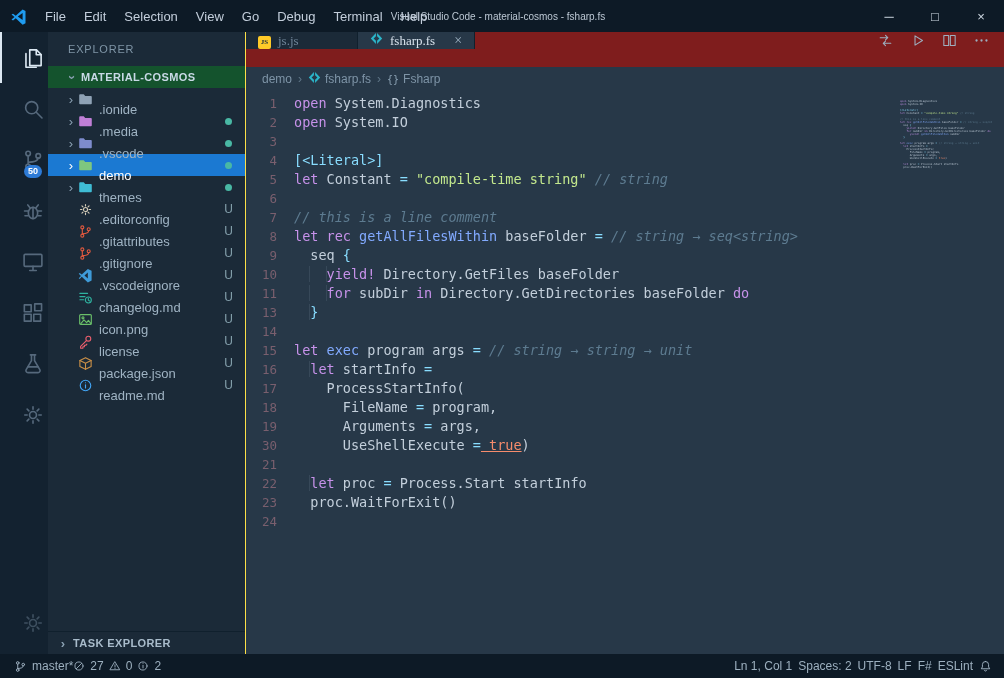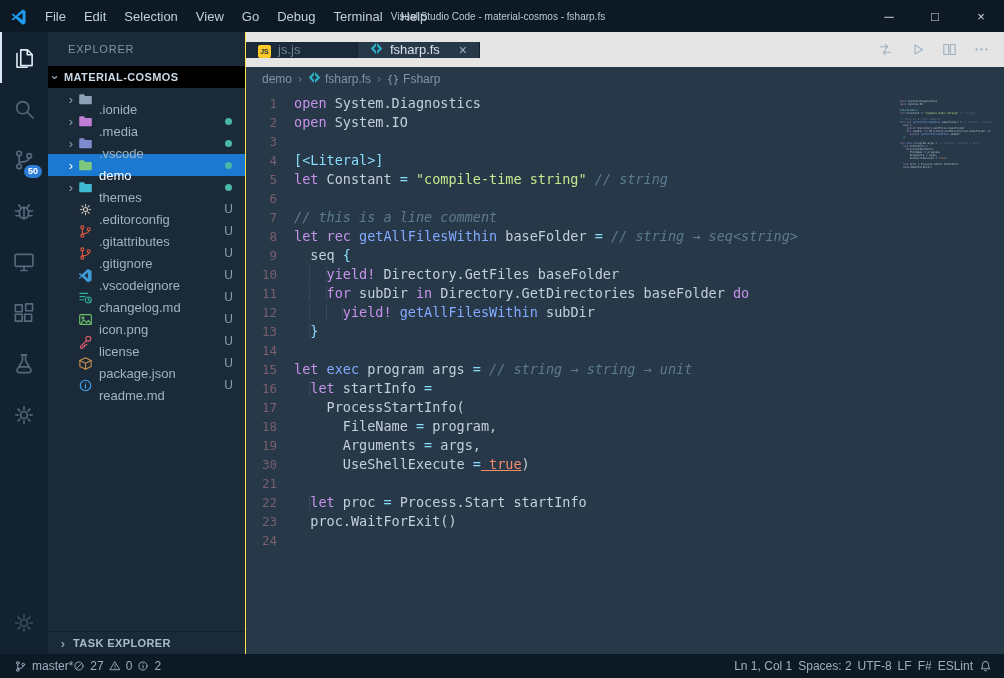--- a/index.html
+++ b/index.html
@@ -13,49 +13,49 @@
   .menus{display:flex;height:100%;z-index:2;}
   .menu-item{padding:0 9px;font-size:13px;color:#c3cedb;height:100%;display:flex;align-items:center;cursor:default;}
   .title-text{position:absolute;left:0;right:8px;text-align:center;font-size:10px;color:#bcc8d4;pointer-events:none;}
   .win-controls{margin-left:auto;display:flex;height:100%;z-index:2;}
   .win-btn{width:46px;height:100%;display:flex;align-items:center;justify-content:center;color:#d0dae4;font-size:13px;}
 
   
   .main{flex:1;display:flex;min-height:0;}
 
   .activitybar{width:48px;flex:none;background:#132230;display:flex;flex-direction:column;}
-  .act-item{height:51px;display:flex;align-items:center;justify-content:center;color:#56697c;
+  .act-item{height:51px;display:flex;align-items:center;justify-content:flex-end;color:#56697c;
     border-left:2px solid transparent;border-right:2px solid transparent;position:relative;flex:none;}
   .act-item.active{color:#dce8f2;border-left-color:#dce8f2;}
   .act-item.dim{opacity:.4;margin-top:auto;margin-bottom:6px;color:#8095a8;}
   .act-badge{position:absolute;right:4px;bottom:7px;background:#2e7bd6;color:#fff;font-size:9px;line-height:1;
     padding:2px 4px;border-radius:8px;font-weight:bold;}
 
   .sidebar{width:198px;flex:none;background:#1b2a38;display:flex;flex-direction:column;font-size:13px;
     color:#9fb3c3;border-right:1px solid #fde047;}
   .sb-header{height:34px;flex:none;display:flex;align-items:center;padding-left:20px;font-size:11px;
     letter-spacing:.8px;color:#7f95a6;}
-  .root-row{height:22px;flex:none;display:flex;align-items:center;background:#000000;color:#c9d9e6;
-    font-weight:bold;font-size:11px;letter-spacing:.4px;padding-left:0;gap:2px;}
+  .root-row{height:22px;flex:none;display:flex;align-items:center;background:#14532d;color:#c9d9e6;
+    font-weight:bold;font-size:11px;letter-spacing:.4px;padding-left:17px;gap:2px;}
   .tree-row{height:22px;flex:none;display:flex;align-items:center;padding-left:16px;}
   .tree-row.selected{background:#1b79d2;color:#fff;}
   .tree-row.selected .chev{color:#fff;}
   .chev{width:14px;flex:none;color:#8aa0b2;font-size:13px;line-height:1;display:flex;justify-content:center;}
   .chev.down{transform:rotate(90deg);}
   .ticon{width:21px;flex:none;display:flex;align-items:center;}
   .tlabel{flex:1;white-space:nowrap;overflow:hidden;margin-top:20px;}
   .ubadge{flex:none;margin-right:12px;color:#84a0ac;font-size:12px;}
   .gitdot{flex:none;width:7px;height:7px;border-radius:50%;background:#49b8a4;margin-right:13px;}
   .sb-spacer{flex:1;}
   .sb-panel{height:23px;flex:none;border-top:1px solid #10202d;display:flex;align-items:center;
     padding-left:8px;font-size:11px;font-weight:bold;letter-spacing:.4px;color:#a9bccb;gap:3px;}
 
   
   .editor-col{flex:1;display:flex;flex-direction:column;background:#273848;min-width:0;}
-  .tabbar{height:35px;flex:none;background:#e5e5e5;display:flex;align-items:center;}
+  .tabbar{height:35px;flex:none;background:#7f1d1d;display:flex;align-items:flex-start;font-family:Liberation Serif, serif;}
   .tabs{display:flex;align-items:stretch;}
   .tab{display:flex;align-items:center;gap:7px;padding:0 12px;font-size:13px;color:#6f8498;
     background:#1b2a38;border-right:1px solid #10202d;min-width:112px;}
   .tab.active{background:#273848;color:#d8e2ec;}
   .tabclose{margin-left:12px;color:#9fb2c2;font-size:14px;}
   .jsbadge{display:inline-flex;width:13px;height:13px;background:#ffca28;color:#20303e;font-size:7px;
     font-weight:bold;align-items:center;justify-content:center;border-radius:2px;}
   .tab-actions{margin-left:auto;display:flex;align-items:center;gap:15px;padding-right:14px;color:#9db0c0;}
   .tab-actions span{display:flex;align-items:center;}
 
@@ -419,21 +419,20 @@
             <div class="line"><span class="ln">2</span><span class="lc"><span class="t-k">open</span><span class="t-v"> System.IO</span></span></div>
             <div class="line"><span class="ln">3</span><span class="lc"></span></div>
             <div class="line"><span class="ln">4</span><span class="lc"><span class="t-o">[&lt;Literal&gt;]</span></span></div>
             <div class="line"><span class="ln">5</span><span class="lc"><span class="t-k">let</span><span class="t-v"> Constant </span><span class="t-o">=</span><span class="t-s"> "compile-time string"</span><span class="t-c"> // string</span></span></div>
             <div class="line"><span class="ln">6</span><span class="lc"></span></div>
             <div class="line"><span class="ln">7</span><span class="lc"><span class="t-c">// this is a line comment</span></span></div>
             <div class="line"><span class="ln">8</span><span class="lc"><span class="t-k">let rec</span><span class="t-f"> getAllFilesWithin</span><span class="t-v"> baseFolder </span><span class="t-o">=</span><span class="t-c"> // string → seq&lt;string&gt;</span></span></div>
             <div class="line"><span class="ln">9</span><span class="lc"><span class="t-v">  seq </span><span class="t-o">{</span></span></div>
             <div class="line"><span class="ln">10</span><span class="lc"><span class="t-v ws">    </span><span class="t-k">yield!</span><span class="t-v"> Directory.GetFiles baseFolder</span></span></div>
             <div class="line"><span class="ln">11</span><span class="lc"><span class="t-v ws">    </span><span class="t-k">for</span><span class="t-v"> subDir </span><span class="t-k">in</span><span class="t-v"> Directory.GetDirectories baseFolder </span><span class="t-k">do</span></span></div>
-            <div class="line"><span class="ln">12</span><span class="lc"><span class="t-v ws">      </span><span class="t-k">yield!</span><span class="t-f"> getAllFilesWithin</span><span class="t-v"> subDir</span></span></div>
             <div class="line"><span class="ln">13</span><span class="lc"><span class="t-v ws">  </span><span class="t-o">}</span></span></div>
             <div class="line"><span class="ln">14</span><span class="lc"></span></div>
             <div class="line"><span class="ln">15</span><span class="lc"><span class="t-k">let</span><span class="t-f"> exec</span><span class="t-v"> program args </span><span class="t-o">=</span><span class="t-c"> // string → string → unit</span></span></div>
             <div class="line"><span class="ln">16</span><span class="lc"><span class="t-v ws">  </span><span class="t-k">let</span><span class="t-v"> startInfo </span><span class="t-o">=</span></span></div>
             <div class="line"><span class="ln">17</span><span class="lc"><span class="t-v">    ProcessStartInfo(</span></span></div>
             <div class="line"><span class="ln">18</span><span class="lc"><span class="t-v">      FileName </span><span class="t-o">=</span><span class="t-v"> program,</span></span></div>
             <div class="line"><span class="ln">19</span><span class="lc"><span class="t-v">      Arguments </span><span class="t-o">=</span><span class="t-v"> args,</span></span></div>
             <div class="line"><span class="ln">30</span><span class="lc"><span class="t-v">      UseShellExecute </span><span class="t-o">=</span><span class="t-n"> true</span><span class="t-v">)</span></span></div>
             <div class="line"><span class="ln">21</span><span class="lc"></span></div>
             <div class="line"><span class="ln">22</span><span class="lc"><span class="t-v ws">  </span><span class="t-k">let</span><span class="t-v"> proc </span><span class="t-o">=</span><span class="t-v"> Process.Start startInfo</span></span></div>

